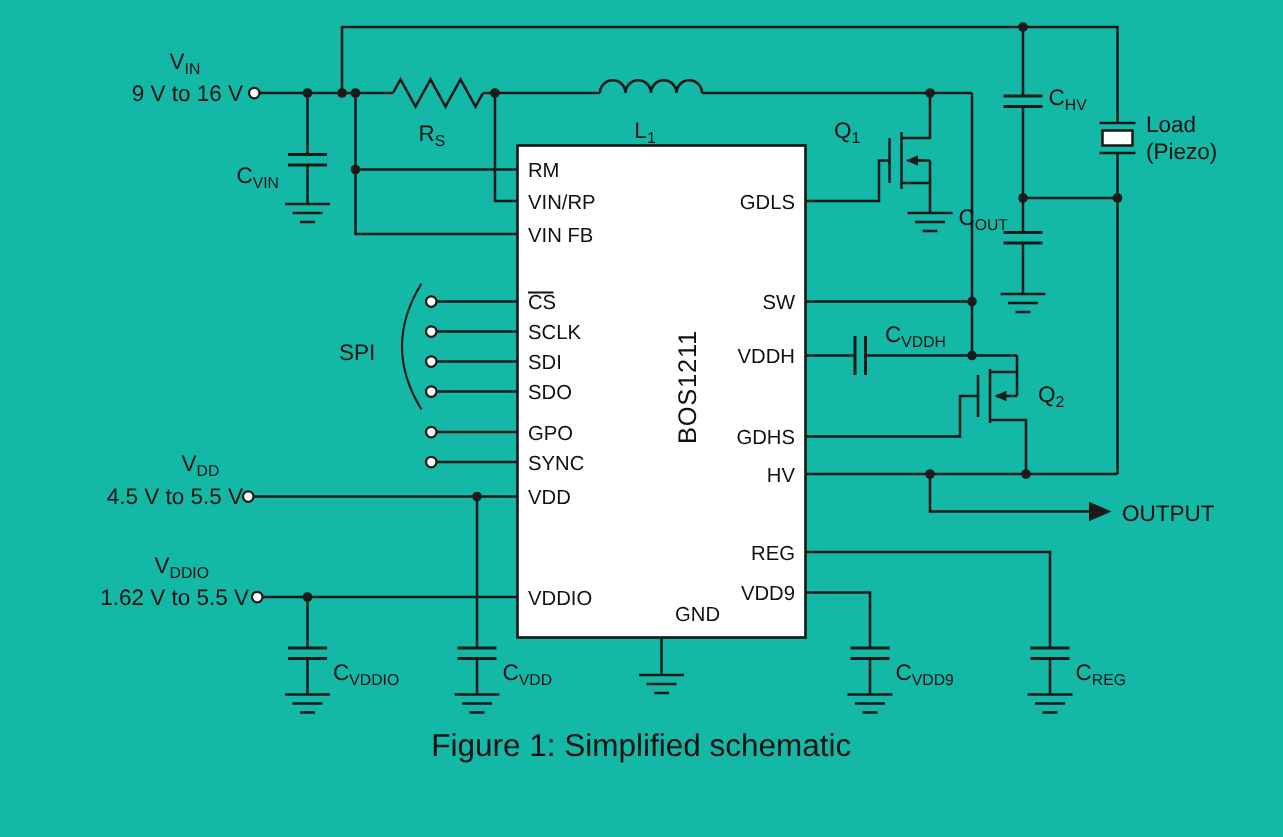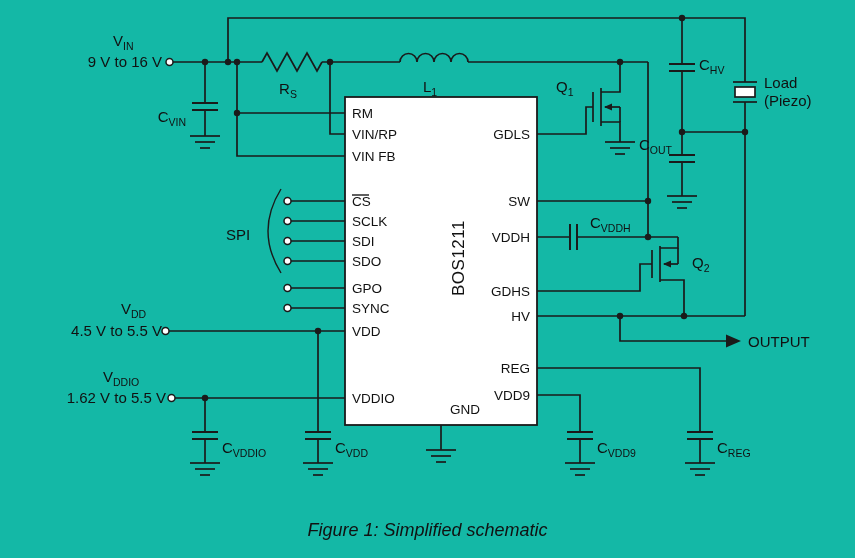--- a/index.html
+++ b/index.html
@@ -9,22 +9,22 @@
   svg text{font-family:"Liberation Sans",sans-serif;fill:#111;}
   .lbl{font-size:15px;}
   .sub{font-size:10.5px;}
   .pin{font-size:13.5px;}
   .icname{font-size:17px;letter-spacing:0.5px;}
   .w{stroke:#1a1a1a;stroke-width:1.7;fill:none;}
   .thin{stroke:#1a1a1a;stroke-width:1.4;fill:none;}
   .dot{fill:#1a1a1a;stroke:none;}
   .term{fill:#ffffff;stroke:#1a1a1a;stroke-width:1.5;}
   .arrow{fill:#1a1a1a;stroke:none;}
-  .caption{position:absolute;left:0;right:0;top:520px;text-align:center;
-           font-style:italic;font-size:18px;color:#111;}
+  .caption{position:absolute;left:0;right:0;top:486px;text-align:center;
+           font-size:21px;color:#111;}
 </style>
 </head>
 <body>
 
 <div class="page">
 <svg width="855" height="500" viewBox="0 0 855 500">
   <defs>
     <g id="gnd" stroke="#1a1a1a" stroke-width="1.7">
       <line x1="-15" y1="0" x2="15" y2="0"></line>
       <line x1="-10" y1="6" x2="10" y2="6"></line>

